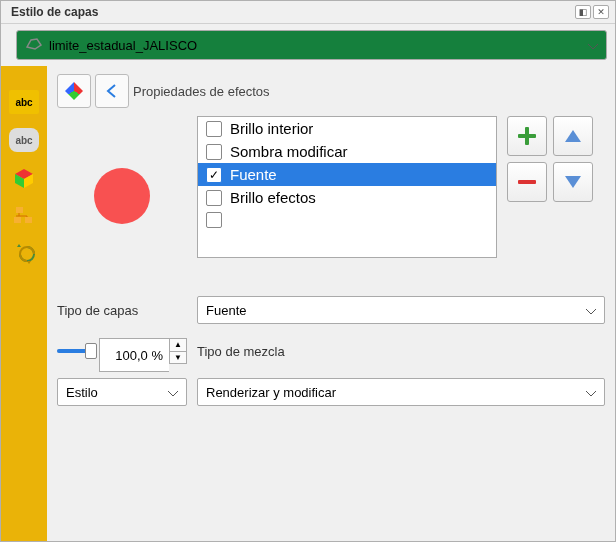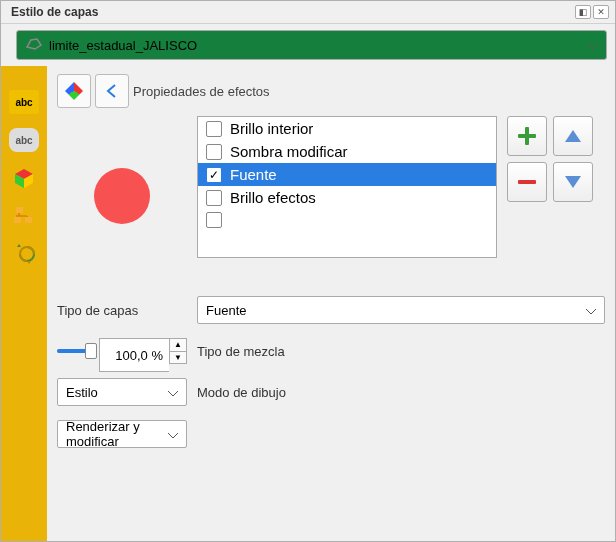--- a/index.html
+++ b/index.html
@@ -224,21 +224,20 @@
         <label>Tipo de mezcla</label>
         <div class="select">
           <span>Estilo</span>
           <span class="dropico">
             <svg width="10" height="6">
                 <path d="M0 0 L5 5 L10 0" fill="none" stroke="#555"></path>
               </svg>
           </span>
         </div>
 
-        <label>Modo de dibujo</label>
         <div class="select">
           <span>Renderizar y modificar</span>
           <span class="dropico">
             <svg width="10" height="6">
                 <path d="M0 0 L5 5 L10 0" fill="none" stroke="#555"></path>
               </svg>
           </span>
         </div>
       </div>
 

